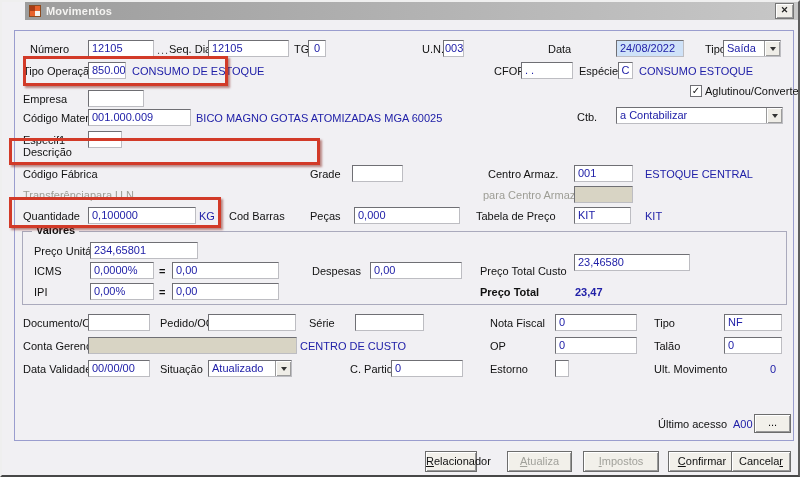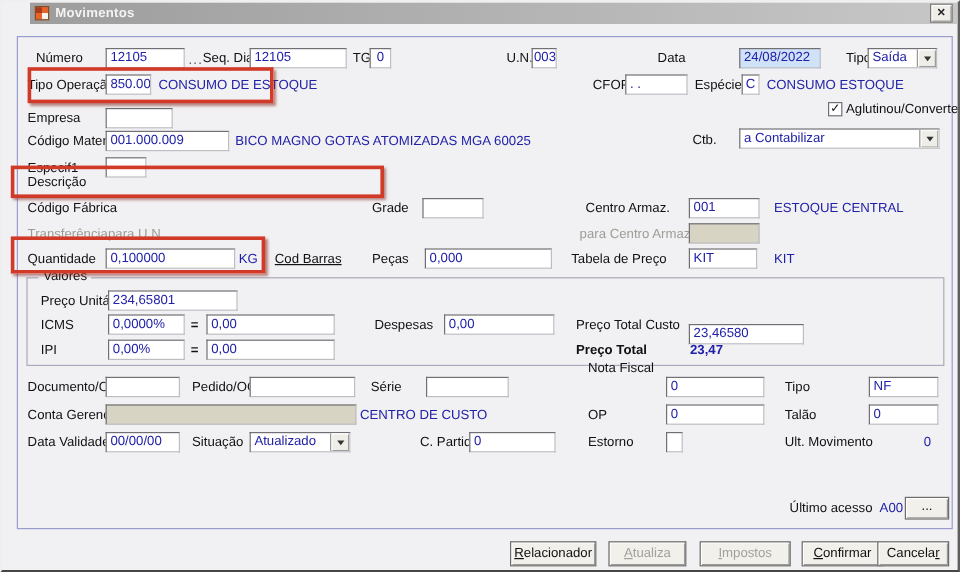--- a/index.html
+++ b/index.html
@@ -29,29 +29,29 @@
     padding:1px 3px;color:#2121a8;line-height:13px;white-space:nowrap;overflow:hidden;}
   .r{text-align:left;}
   .c{text-align:center;padding:1px 1px;}
   .dis{background:#d8d4c4;}
   .blue{background:#cfe2f8;}
   .dda{position:absolute;right:0;top:0;bottom:0;width:15px;background:#efede7;
     border-left:1px solid #9a9a9a;box-shadow:inset 1px 1px 0 #fff,inset -1px -1px 0 #9c9c9c;
     display:flex;align-items:center;justify-content:center;}
   .tri{width:0;height:0;border:3px solid transparent;border-top:4px solid #333;margin-top:4px;}
   .grp{position:absolute;left:20px;top:229px;width:765px;height:74px;border:1px solid #aaaabc;box-sizing:border-box;}
-  .grplbl{position:absolute;left:30px;top:222px;background:#f1f0f3;padding:0 4px;font-weight:normal;}
+  .grplbl{position:absolute;left:30px;top:222px;background:#f1f0f3;padding:0 4px;font-weight:bold;}
   .red{position:absolute;border:3px solid #d23a28;box-shadow:2px 2px 2px rgba(130,30,20,.5);
     z-index:6;pointer-events:none;box-sizing:border-box;}
   .btn{position:absolute;height:21px;background:#f2f0ea;border:1px solid #6d6d6d;
     box-shadow:inset 1px 1px 0 #fff,inset -1px -1px 0 #999;
     text-align:center;line-height:19px;color:#111;box-sizing:border-box;cursor:default;}
   .disb{color:#a1a19b;}
   .u{text-decoration:underline;}
-  .link{text-decoration:underline;color:#111;}
+  .link{color:#111;}
   .chk{position:absolute;width:12px;height:12px;background:#fff;border:1px solid #6f6f74;
     box-sizing:border-box;font-size:10px;line-height:9px;text-align:center;color:#111;}
   .dots{position:absolute;color:#555;letter-spacing:1px;}
 </style>
 </head>
 <body>
 
 <div class="win">
 
   <div class="tbar">
@@ -138,35 +138,35 @@
   <span class="grplbl">Valores</span>
   <span class="lbl" style="left:32px;top:243px">Preço Unitário</span>
   <div class="fld r" style="left:88px;top:240px;width:108px">234,65801</div>
   <span class="lbl" style="left:32px;top:263px">ICMS</span>
   <div class="fld r" style="left:88px;top:260px;width:64px">0,0000%</div>
   <span class="lbl b" style="left:157px;top:263px">=</span>
   <div class="fld r" style="left:170px;top:260px;width:107px">0,00</div>
   <span class="lbl" style="left:310px;top:263px">Despesas</span>
   <div class="fld r" style="left:368px;top:260px;width:92px">0,00</div>
   <span class="lbl" style="left:478px;top:263px">Preço Total Custo</span>
-  <div class="fld r" style="left:572px;top:268px;width:96px">23,46580</div>
+  <div class="fld r" style="left:572px;top:252px;width:116px">23,46580</div>
   <span class="lbl" style="left:32px;top:284px">IPI</span>
   <div class="fld r" style="left:88px;top:281px;width:64px">0,00%</div>
   <span class="lbl b" style="left:157px;top:284px">=</span>
   <div class="fld r" style="left:170px;top:281px;width:107px">0,00</div>
   <span class="lbl b" style="left:478px;top:284px">Preço Total</span>
   <span class="nav b" style="left:573px;top:284px">23,47</span>
 
   <span class="lbl" style="left:21px;top:315px">Documento/O.S</span>
   <div class="fld" style="left:86px;top:312px;width:62px"></div>
   <span class="lbl" style="left:158px;top:315px">Pedido/OC</span>
   <div class="fld" style="left:206px;top:312px;width:88px"></div>
   <span class="lbl" style="left:307px;top:315px">Série</span>
   <div class="fld" style="left:353px;top:312px;width:69px"></div>
-  <span class="lbl" style="left:488px;top:299px">Nota Fiscal</span>
+  <span class="lbl" style="left:488px;top:315px">Nota Fiscal</span>
   <div class="fld r" style="left:553px;top:312px;width:82px">0</div>
   <span class="lbl" style="left:652px;top:315px">Tipo</span>
   <div class="fld" style="left:722px;top:312px;width:58px">NF</div>
 
   <span class="lbl" style="left:21px;top:338px">Conta Gerencial</span>
   <div class="fld dis" style="left:86px;top:335px;width:209px"></div>
   <span class="nav" style="left:298px;top:338px">CENTRO DE CUSTO</span>
   <span class="lbl" style="left:488px;top:338px">OP</span>
   <div class="fld r" style="left:553px;top:335px;width:82px">0</div>
   <span class="lbl" style="left:652px;top:338px">Talão</span>
@@ -185,21 +185,21 @@
   <div class="fld r" style="left:389px;top:358px;width:72px">0</div>
   <span class="lbl" style="left:488px;top:361px">Estorno</span>
   <div class="fld" style="left:553px;top:358px;width:14px"></div>
   <span class="lbl" style="left:652px;top:361px">Ult. Movimento</span>
   <span class="nav" style="left:726px;top:361px;width:48px;text-align:right;position:absolute">0</span>
 
   <span class="lbl" style="left:656px;top:416px">Último acesso</span>
   <span class="nav" style="left:731px;top:416px">A00</span>
   <div class="btn" style="left:752px;top:412px;width:37px;height:19px;line-height:15px">...</div>
 
-  <div class="btn" style="left:423px;top:449px;width:72px"><span></span><span class="u">R</span><span>elacionador</span></div>
+  <div class="btn" style="left:423px;top:449px;width:52px"><span></span><span class="u">R</span><span>elacionador</span></div>
   <div class="btn disb" style="left:505px;top:449px;width:65px"><span></span><span class="u">A</span><span>tualiza</span></div>
   <div class="btn disb" style="left:581px;top:449px;width:76px"><span></span><span class="u">I</span><span>mpostos Movto</span></div>
   <div class="btn" style="left:666px;top:449px;width:68px"><span></span><span class="u">C</span><span>onfirmar</span></div>
   <div class="btn" style="left:729px;top:449px;width:60px"><span>Cancela</span><span class="u">r</span><span></span></div>
 
   <div class="red" style="left:21px;top:54px;width:205px;height:30px"></div>
   <div class="red" style="left:7px;top:136px;width:311px;height:27px"></div>
   <div class="red" style="left:7px;top:195px;width:212px;height:31px"></div>
 
 </div>

